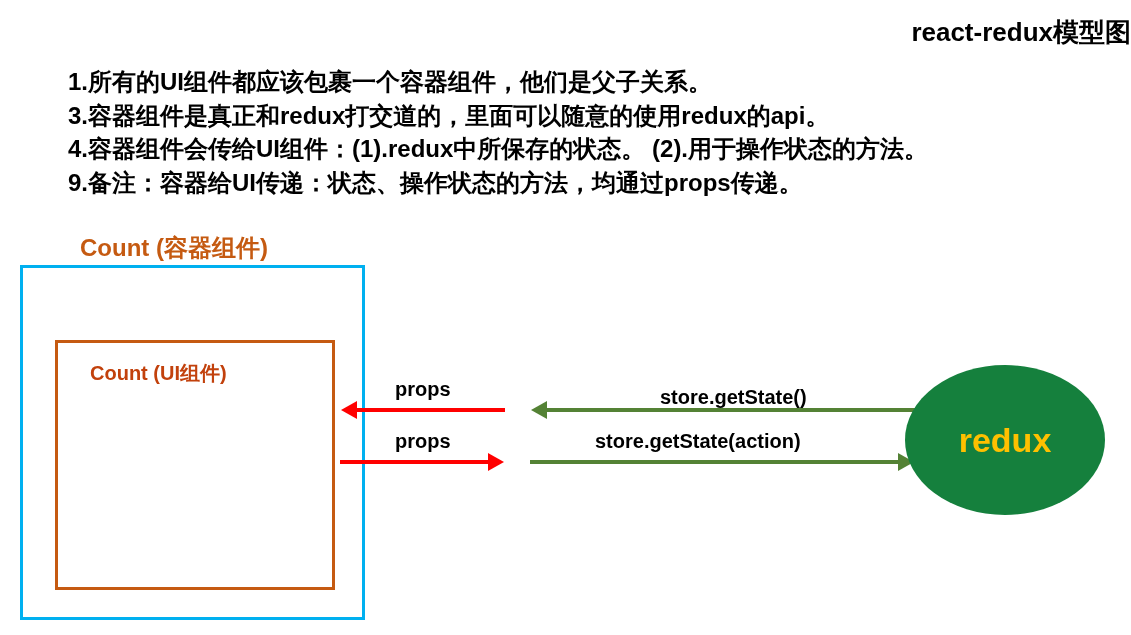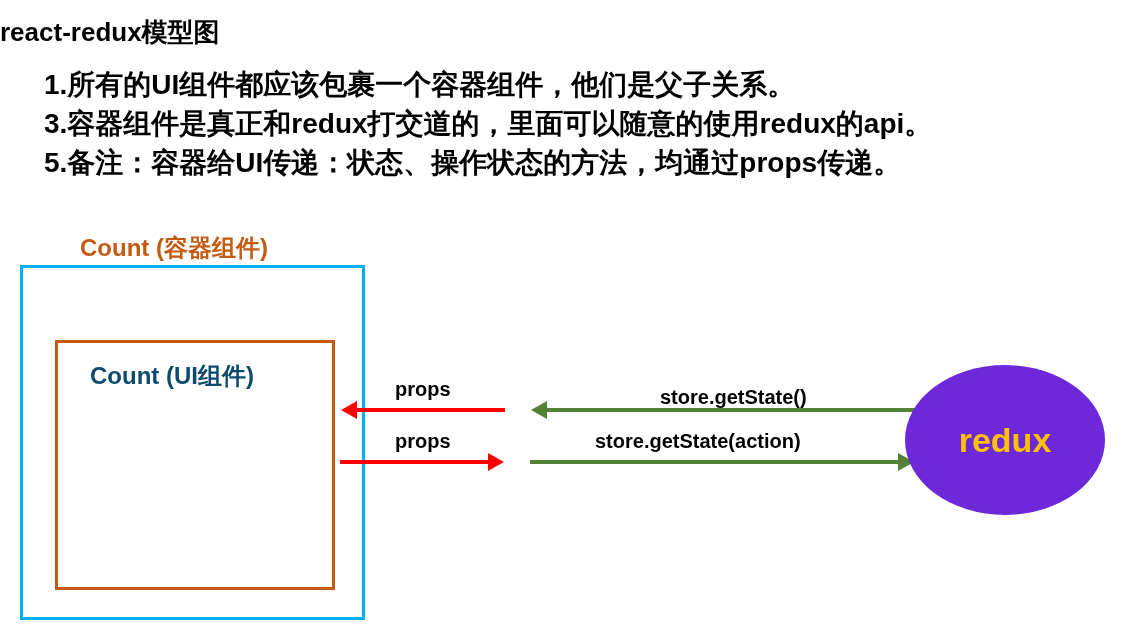--- a/index.html
+++ b/index.html
@@ -8,30 +8,30 @@
       height: 635px;
       font-family: "Microsoft YaHei", Arial, sans-serif;
       background: #fff;
       position: relative;
     }
     .title {
       position: absolute;
       top: 15px;
       left: 0;
       width: 100%;
-      text-align: left;
+      text-align: right;
       font-size: 26px;
       font-weight: bold;
       color: #000;
     }
     .notes {
       position: absolute;
       top: 65px;
-      left: 44px;
-      font-size: 28px;
+      left: 68px;
+      font-size: 24px;
       font-weight: bold;
       color: #000;
       line-height: 1.4;
     }
     .container-label {
       position: absolute;
       top: 232px;
       left: 80px;
       font-size: 24px;
       font-weight: bold;
@@ -51,37 +51,37 @@
       top: 340px;
       left: 55px;
       width: 280px;
       height: 250px;
       border: 3px solid #C55A11;
     }
     .ui-label {
       position: absolute;
       top: 360px;
       left: 90px;
-      font-size: 24px;
+      font-size: 20px;
       font-weight: bold;
-      color: #0c4a6e;
+      color: #c2410c;
     }
     .arrow-label {
       position: absolute;
       font-size: 20px;
       font-weight: bold;
       color: #000;
     }
     .redux-circle {
       position: absolute;
       top: 365px;
       left: 905px;
       width: 200px;
       height: 150px;
-      background: #6d28d9;
+      background: #15803d;
       border-radius: 50%;
       display: flex;
       align-items: center;
       justify-content: center;
     }
     .redux-label {
       font-size: 34px;
       font-weight: bold;
       color: #FFC000;
     }
@@ -112,21 +112,22 @@
     .arrow-green.arrow-right::after { border-left: 16px solid #548235; }
   </style>
 </head>
 <body>
 
 <div class="title">react-redux模型图</div>
 
 <div class="notes">
   <div>1.所有的UI组件都应该包裹一个容器组件，他们是父子关系。</div>
   <div>3.容器组件是真正和redux打交道的，里面可以随意的使用redux的api。</div>
-  <div>5.备注：容器给UI传递：状态、操作状态的方法，均通过props传递。</div>
+  <div>4.容器组件会传给UI组件：(1).redux中所保存的状态。  (2).用于操作状态的方法。</div>
+  <div>9.备注：容器给UI传递：状态、操作状态的方法，均通过props传递。</div>
 </div>
 
 <div class="container-label">Count (容器组件)</div>
 <div class="container-box"></div>
 
 <div class="ui-box"></div>
 <div class="ui-label">Count (UI组件)</div>
 
 <div class="arrow arrow-red arrow-left" style="top:408px; left:355px; width:150px;"></div>
 <div class="arrow-label" style="top:378px; left:395px;">props</div>

